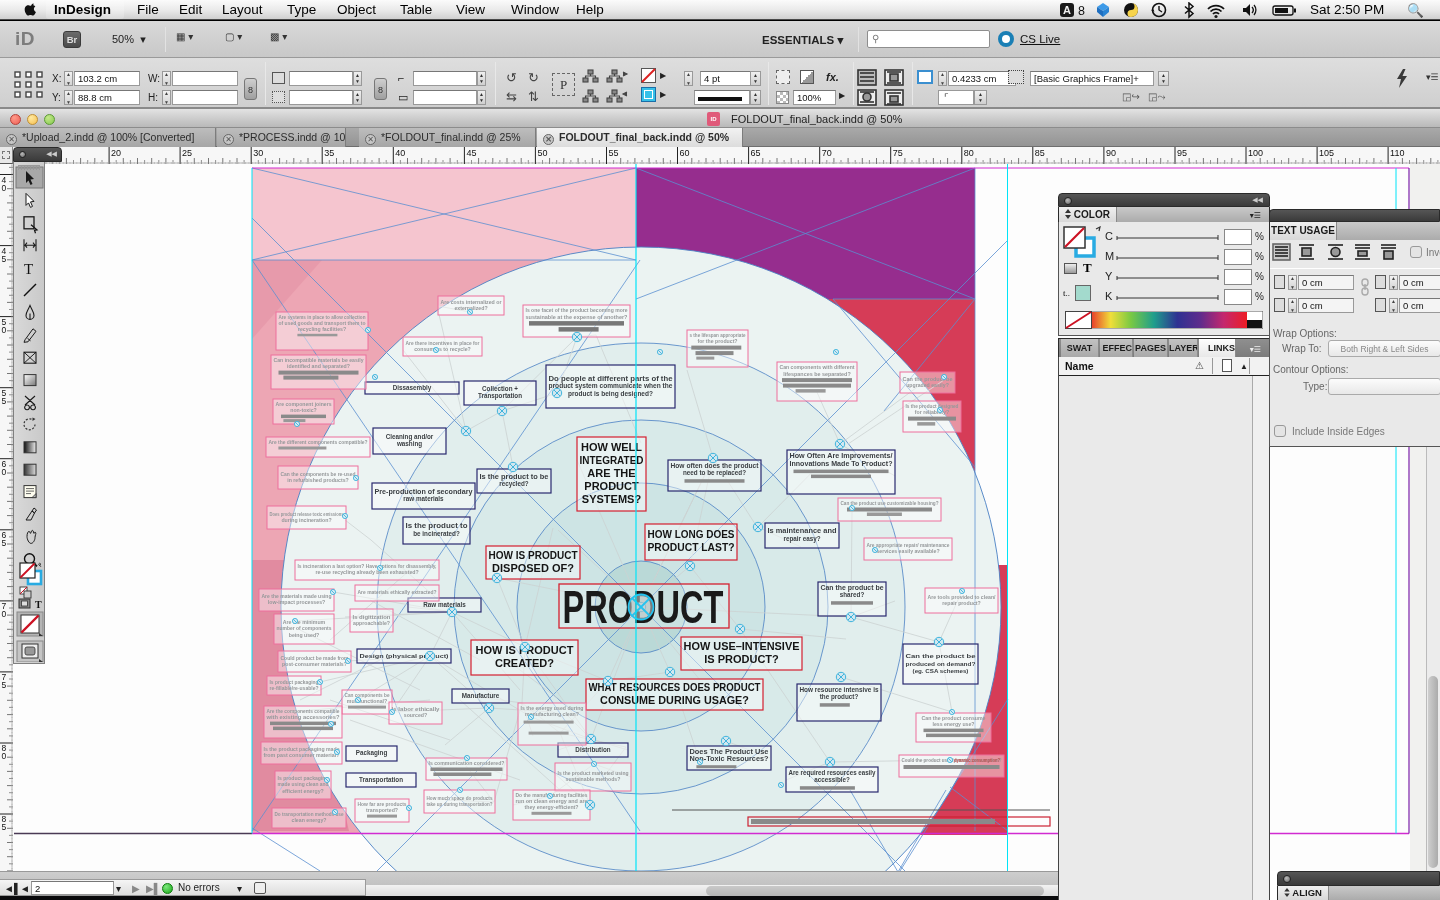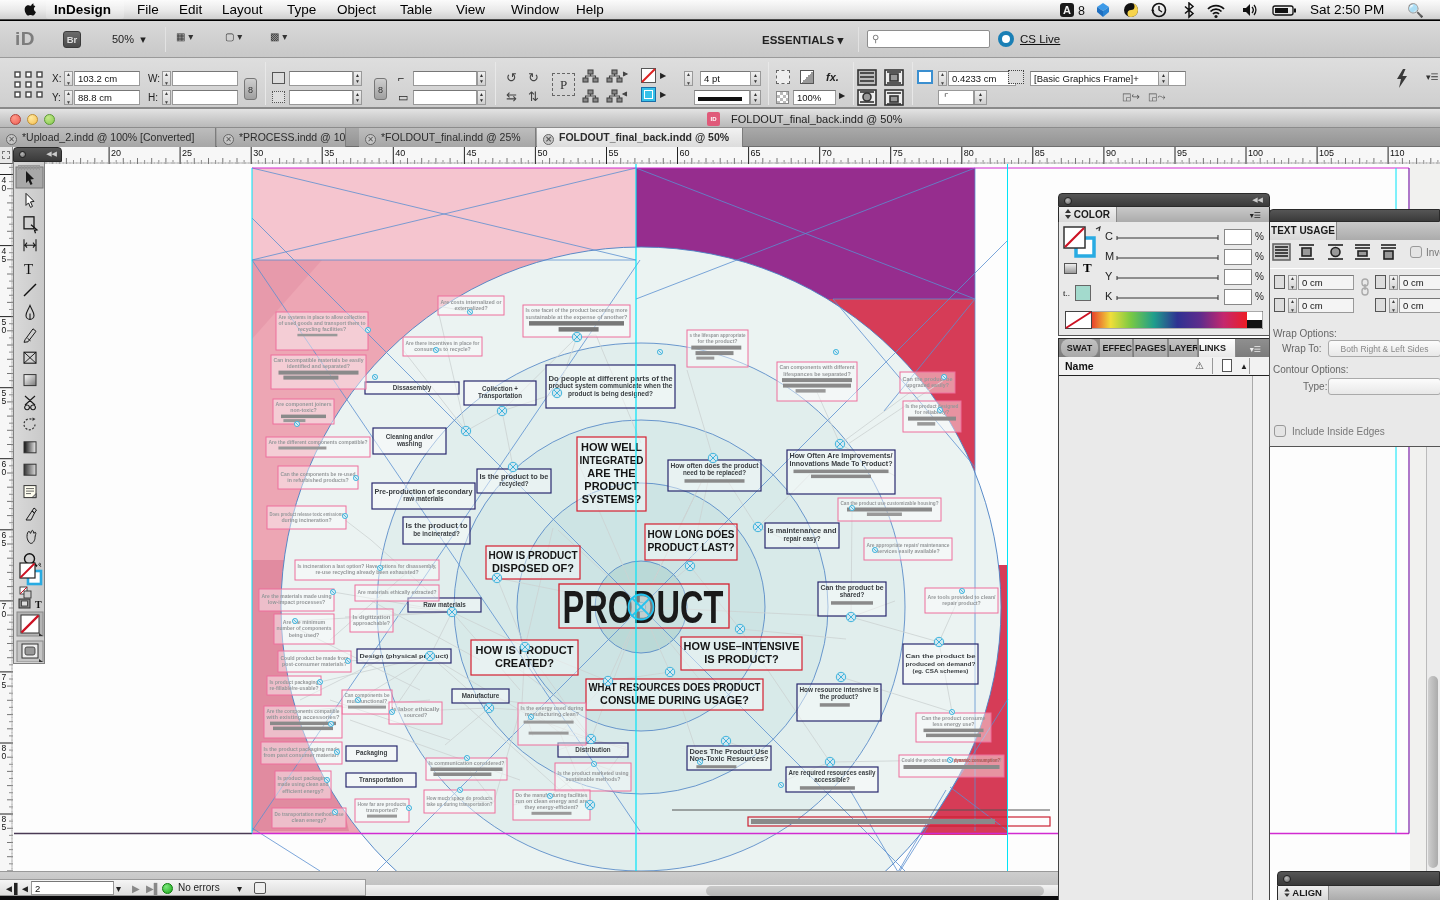--- a/index.html
+++ b/index.html
@@ -266,21 +266,21 @@
         <line x1="30" y1="35" x2="44" y2="35"></line>
     </g>
   </svg>
   <span class="csep" style="left:912px;"></span>
   <span class="abs" style="left:917px;top:12px;width:16px;height:14px;border:2px solid #3a8fd0;background:#fff;"></span>
   <span class="stepper" style="left:938px;top:13px;"></span>
   <span class="cfield" style="left:948px;top:13px;width:68px;">0.4233 cm</span>
   <span class="abs" style="left:938px;top:32px;width:36px;height:15px;background:#fff;border:1px solid #999;color:#333;font-size:10px;text-align:left;padding-left:5px;line-height:14px;">⌜</span>
   <span class="abs" style="left:974px;top:32px;width:13px;height:15px;background:linear-gradient(#f0f0f0,#cfcfcf);border:1px solid #999;font-size:5px;color:#333;text-align:center;line-height:6px;">▲<br>▼</span>
   <span class="abs" style="left:1008px;top:12px;width:16px;height:14px;border:1px dotted #444;background:#ddd;"></span>
-  <span class="cfield" style="left:1030px;top:13px;width:156px;">[Basic Graphics Frame]+</span>
+  <span class="cfield" style="left:1030px;top:13px;width:124px;">[Basic Graphics Frame]+</span>
   <span class="abs" style="left:1158px;top:13px;width:11px;height:15px;background:linear-gradient(#f0f0f0,#cfcfcf);border:1px solid #999;font-size:5px;color:#333;text-align:center;line-height:6px;">▲<br>▼</span>
   <span class="clabel" style="left:1122px;top:33px;font-size:10px;color:#555;">◲↪</span>
   <span class="clabel" style="left:1148px;top:33px;font-size:10px;color:#555;">◲⤳</span>
   <svg class="abs" style="left:1396px;top:11px;" width="12" height="19" viewBox="0 0 12 19">
       <path d="M7 0 L1 10 H5 L3 19 L11 7 H6.5 L9.5 0 Z" fill="#3a3a3a"></path>
     </svg>
   <span class="clabel" style="left:1426px;top:14px;font-size:9px;color:#333;">▾☰</span>
 </div>
 
 <div class="abs" id="titlebar">
@@ -2798,25 +2798,25 @@
           <stop offset="1" stop-color="#ed1c24"></stop>
     </linearGradient>
       </defs>
     <rect x="27" y="1" width="155" height="16" fill="url(#spec)"></rect>
     <rect x="182" y="1" width="15" height="8" fill="#fff"></rect>
     <rect x="182" y="9" width="15" height="8" fill="#111"></rect>
   </svg>
 </div>
 
 <div class="abs ptabrow" style="left:1058px;top:338px;width:212px;height:19px;background:linear-gradient(#8f8f8f,#7c7c7c);border-top:1px solid #2a2a2a;">
-  <span class="ptab" style="left:2px;width:38px;background:linear-gradient(#c2c2c2,#a9a9a9);font-size:9px;text-align:center;line-height:19px;overflow:hidden;border-radius:8px;">SWAT</span>
+  <span class="ptab" style="left:2px;width:38px;background:linear-gradient(#c2c2c2,#a9a9a9);font-size:9px;text-align:center;line-height:19px;overflow:hidden;">SWAT</span>
   <span class="ptab" style="left:41px;width:33px;background:linear-gradient(#c2c2c2,#a9a9a9);font-size:9px;text-align:right;line-height:19px;overflow:hidden;">EFFEC</span>
   <span class="ptab" style="left:75px;width:34px;background:linear-gradient(#c2c2c2,#a9a9a9);font-size:9px;text-align:center;line-height:19px;overflow:hidden;">PAGES</span>
   <span class="ptab" style="left:110px;width:29px;background:linear-gradient(#c2c2c2,#a9a9a9);font-size:9px;text-align:center;line-height:19px;overflow:hidden;">LAYER</span>
-  <span class="ptab" style="left:140px;width:37px;background:linear-gradient(#fdfdfd,#e8e8e8);font-size:9px;text-align:left;line-height:19px;">LINKS</span>
+  <span class="ptab" style="left:140px;width:37px;background:linear-gradient(#fdfdfd,#e8e8e8);font-size:9px;text-align:right;line-height:19px;">LINKS</span>
   <span class="pmenuicon" style="right:8px;top:6px;color:#eee;">▾☰</span>
 </div>
 <div class="abs" style="left:1058px;top:357px;width:212px;height:543px;background:#eaeaea;border-left:1px solid #444;border-right:1px solid #444;">
   <div class="abs" style="left:0;top:0;width:210px;height:19px;background:#f2f2f2;border-bottom:1.5px solid #222;">
     <span class="abs" style="left:6px;top:3px;font-size:10.5px;font-weight:bold;color:#111;">Name</span>
     <span class="abs" style="left:136px;top:3px;font-size:10px;color:#555;">⚠</span>
     <span class="abs" style="left:153px;top:1px;width:1px;height:16px;background:#999;"></span>
     <span class="abs" style="left:163px;top:2px;width:10px;height:13px;border:1px solid #555;background:#fff;"></span>
     <span class="abs" style="left:181px;top:5px;font-size:8px;color:#222;">▲</span>
     <span class="abs" style="left:190px;top:1px;width:1px;height:16px;background:#999;"></span>

